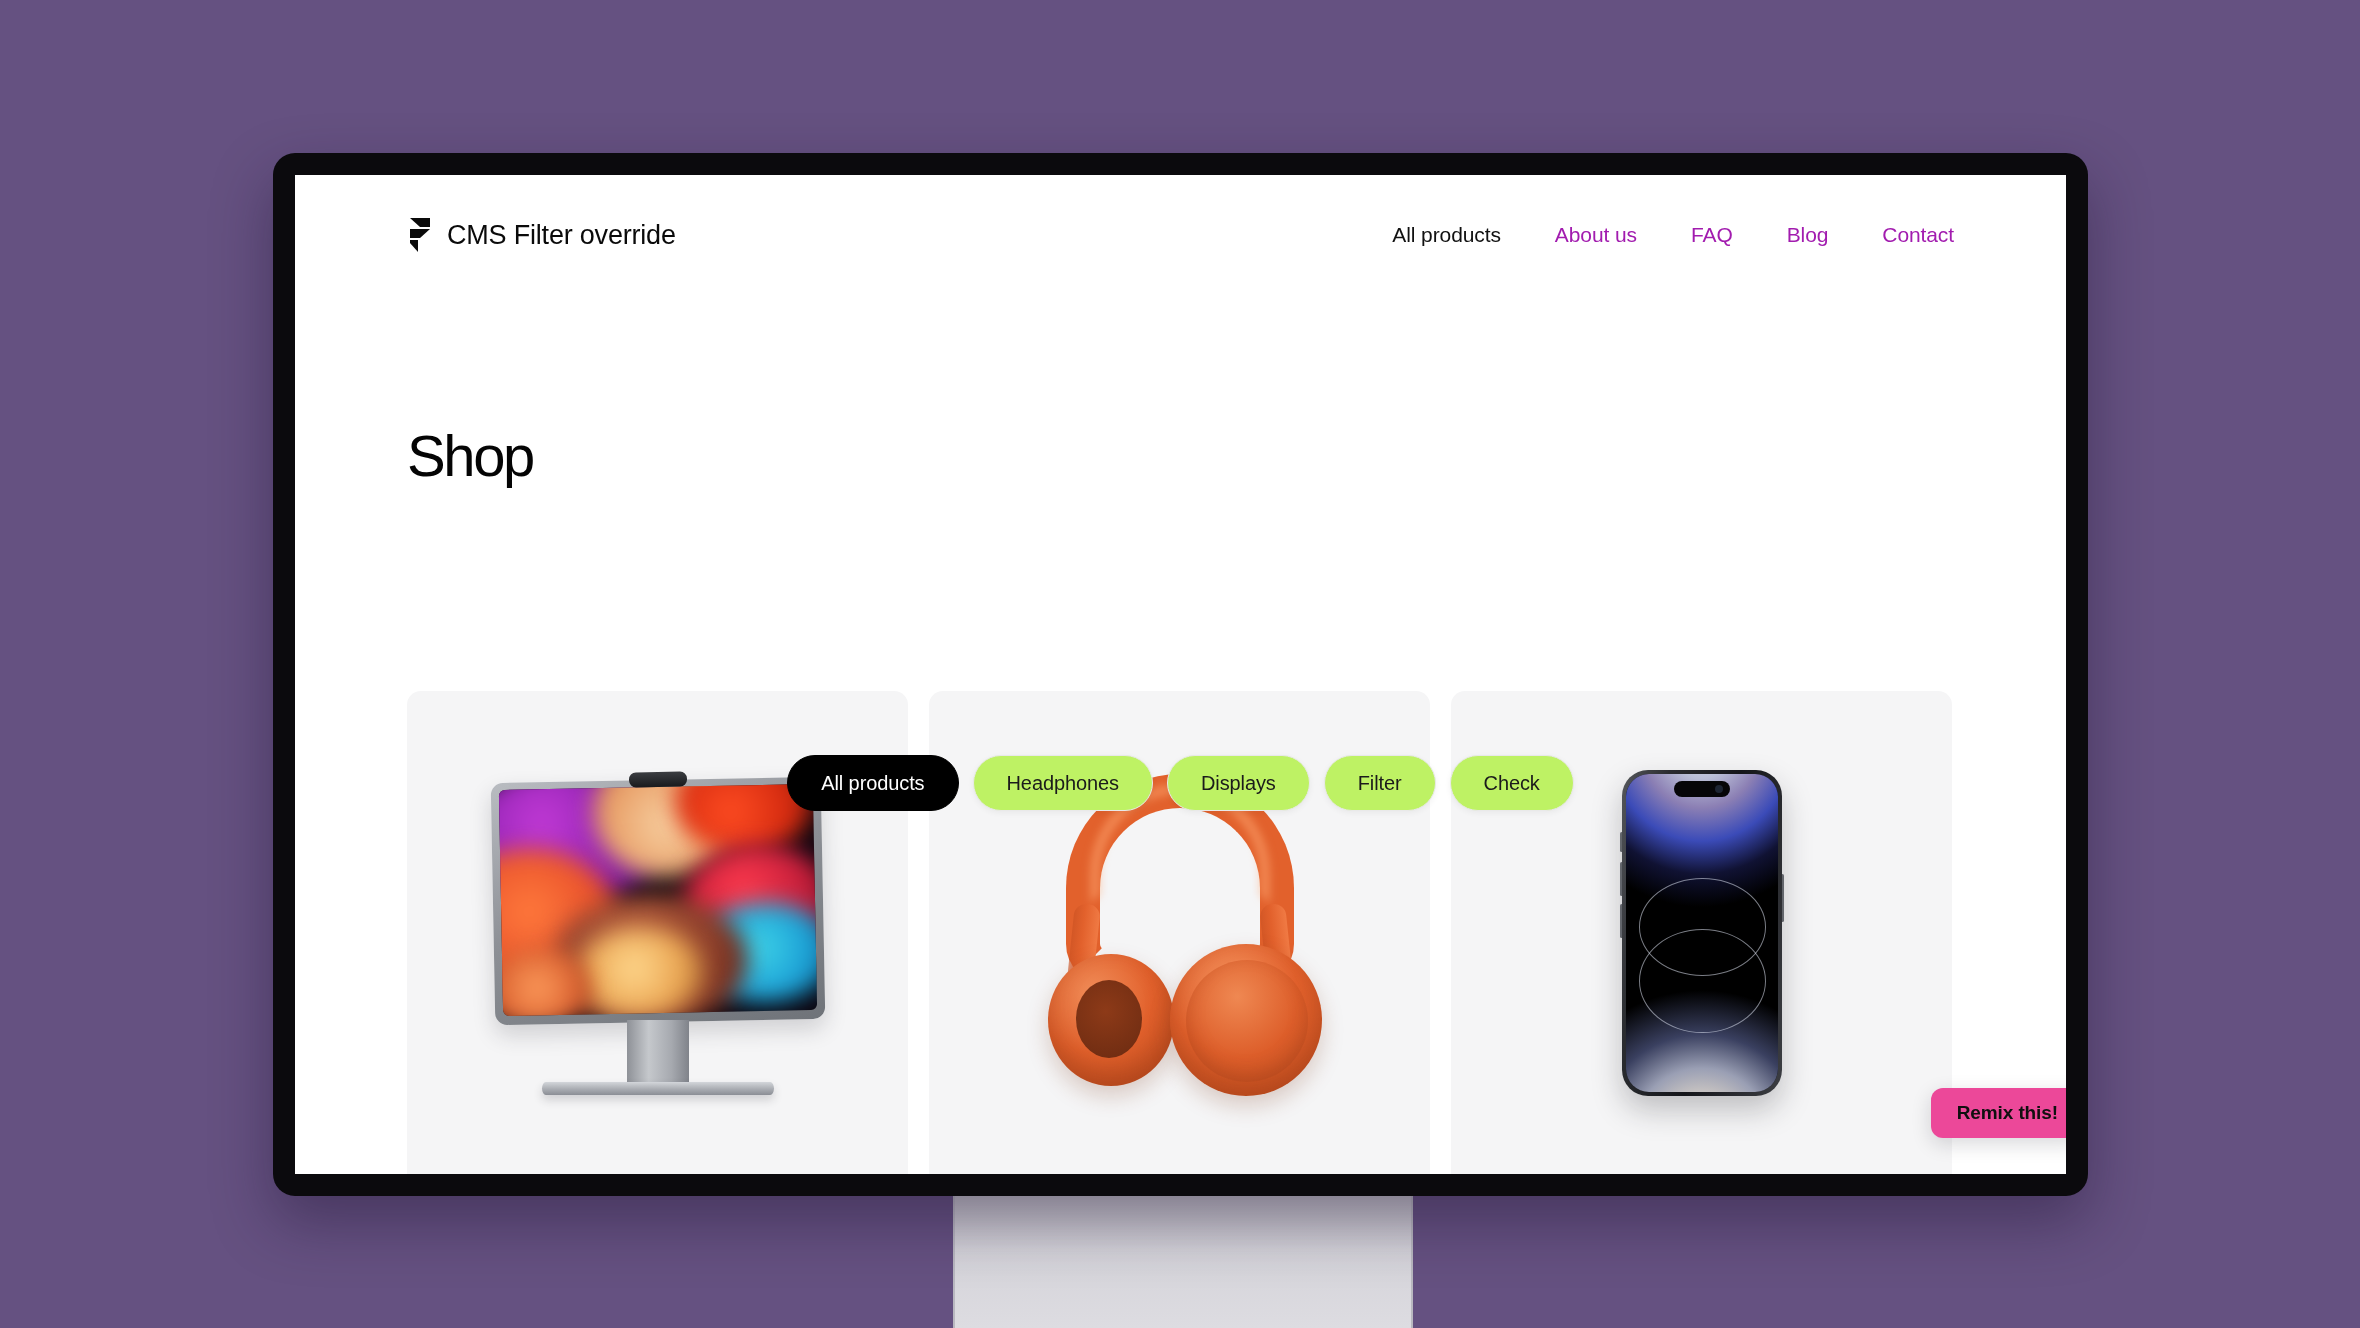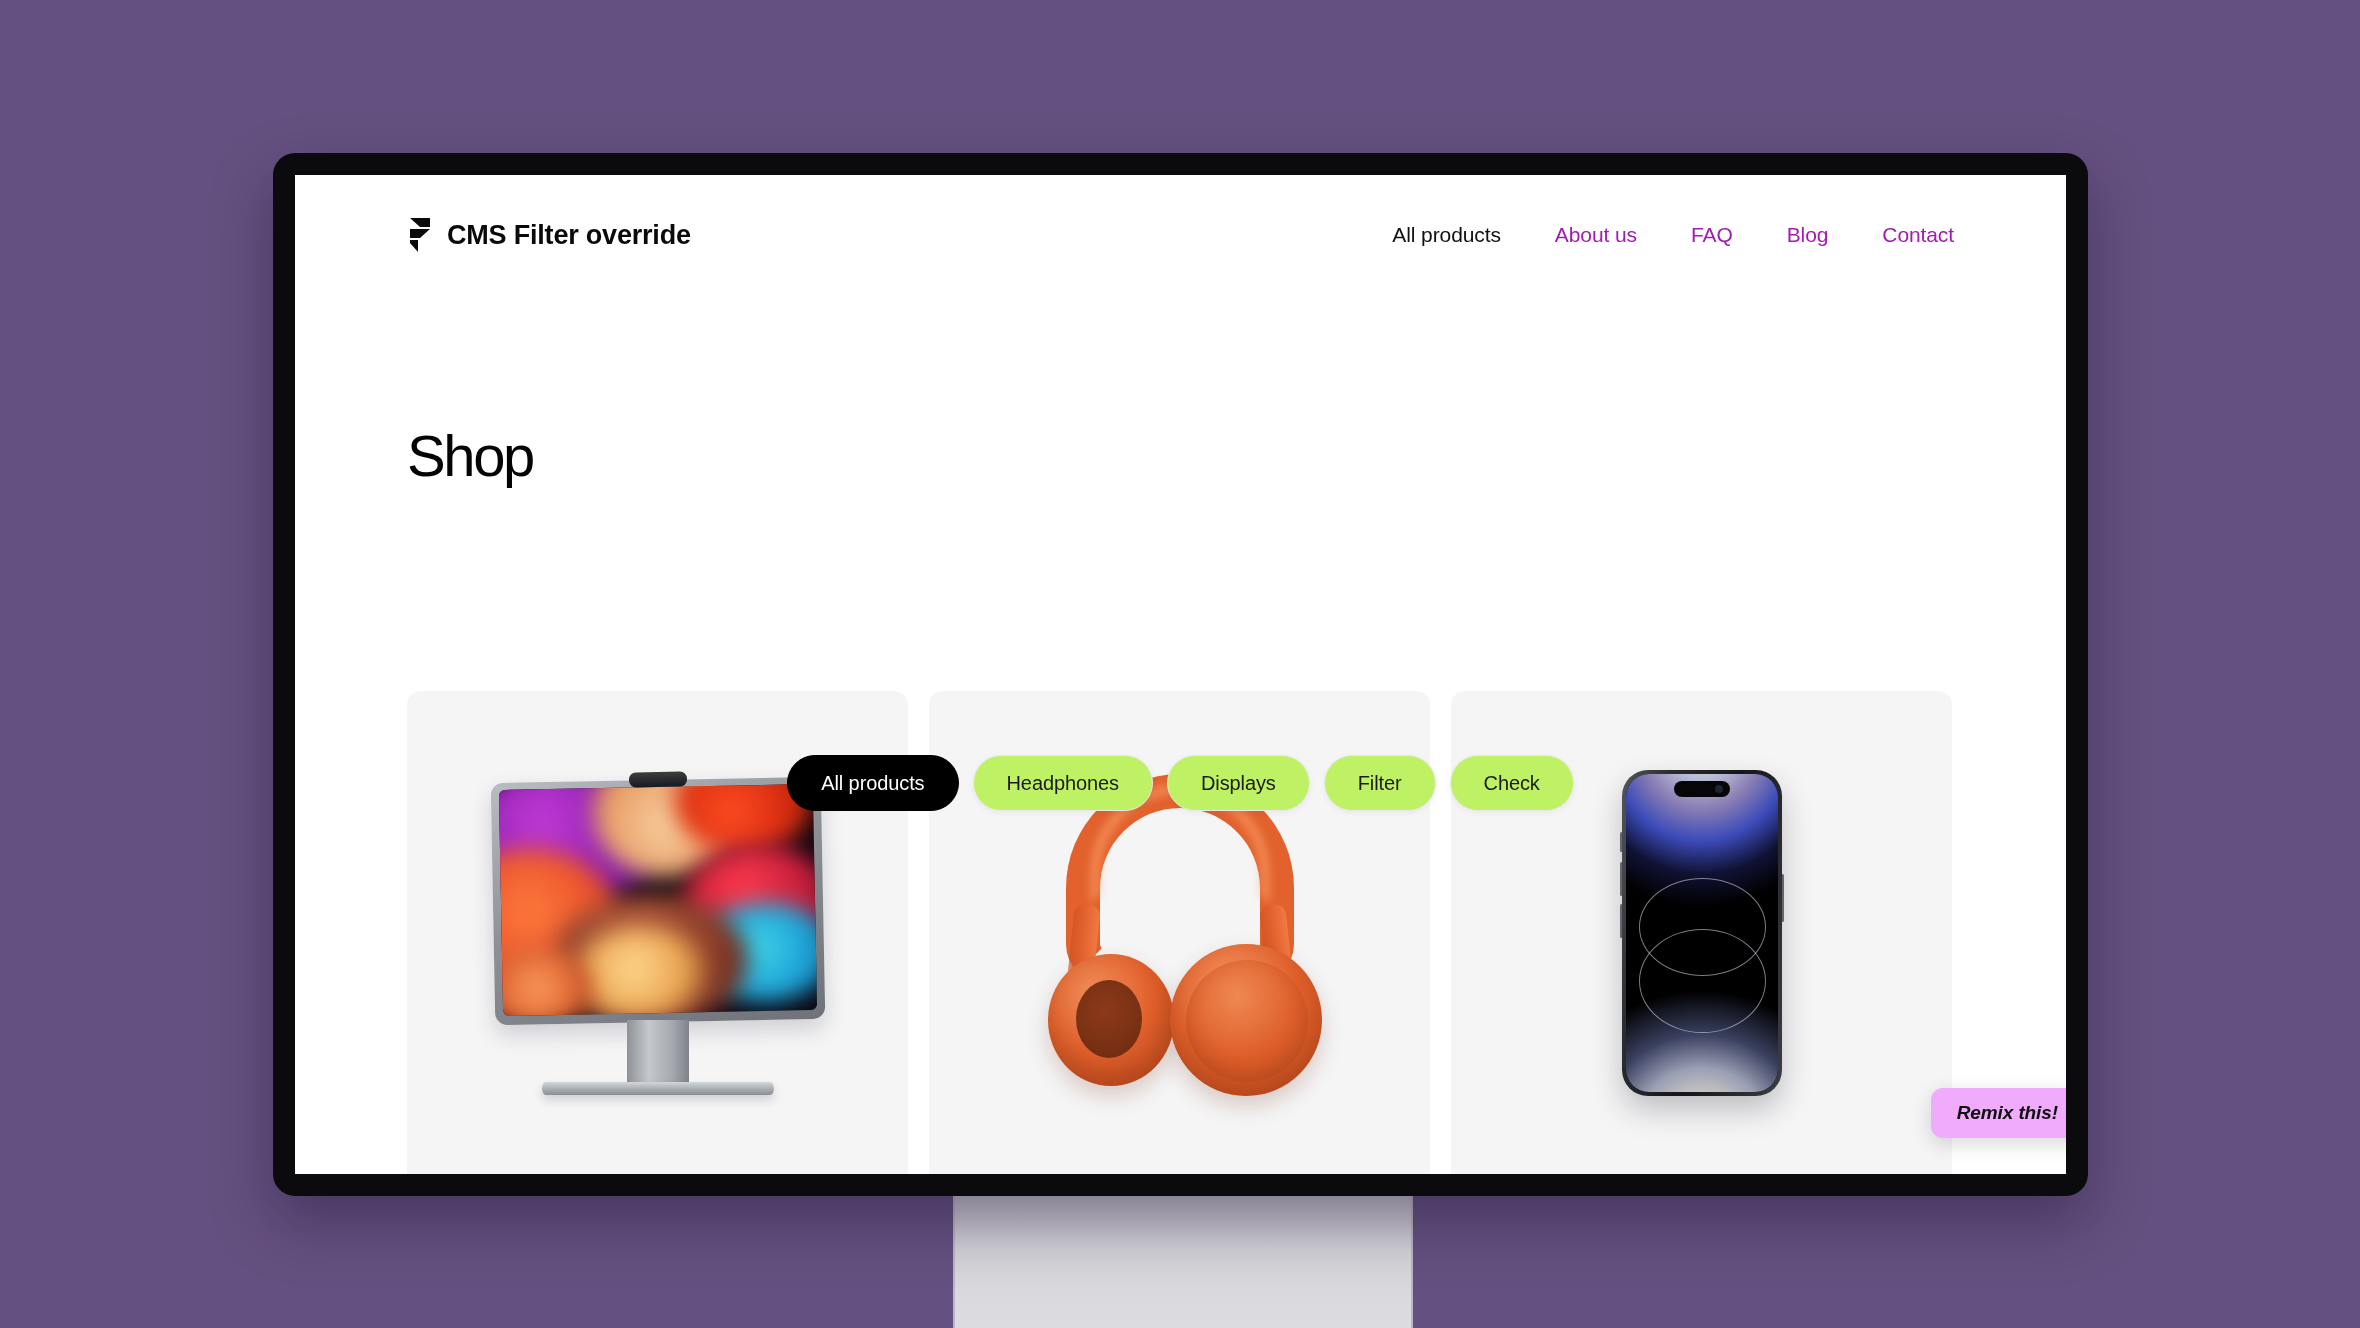--- a/index.html
+++ b/index.html
@@ -86,21 +86,21 @@
     cursor: pointer;
   }
   .brand-logo {
     width: 26px;
     height: 34px;
     display: block;
     flex: 0 0 auto;
   }
   .brand-name {
     font-size: 27px;
-    font-weight: 700;
+    font-weight: 400;
     color: #0a0a0a;
     letter-spacing: -0.2px;
     white-space: nowrap;
   }
 
   .site-nav {
     display: flex;
     align-items: center;
     gap: 0;
   }
@@ -418,34 +418,33 @@
   .phone-btn.voldn  { left: -2px; top: 134px; height: 34px; }
   .phone-btn.power  { right: -2px; top: 104px; height: 48px; }
 
   
   .remix-badge {
     position: absolute;
     right: -18px;
     bottom: 36px;
     height: 50px;
     padding: 0 26px;
-    background: #f0abfc;
+    background: #ec4899;
     border-radius: 12px;
     display: flex;
     align-items: center;
     justify-content: center;
     font-size: 19px;
     font-weight: 700;
     color: #101010;
     letter-spacing: -0.1px;
     box-shadow: 0 6px 20px rgba(20,20,30,0.16);
     cursor: pointer;
     white-space: nowrap;
     z-index: 20;
-    font-style: italic;
   }
 </style>
 </head>
 <body>
 
 <div id="scene">
 
   <div id="monitor-stand-neck"></div>
 
   <div id="monitor"></div>

